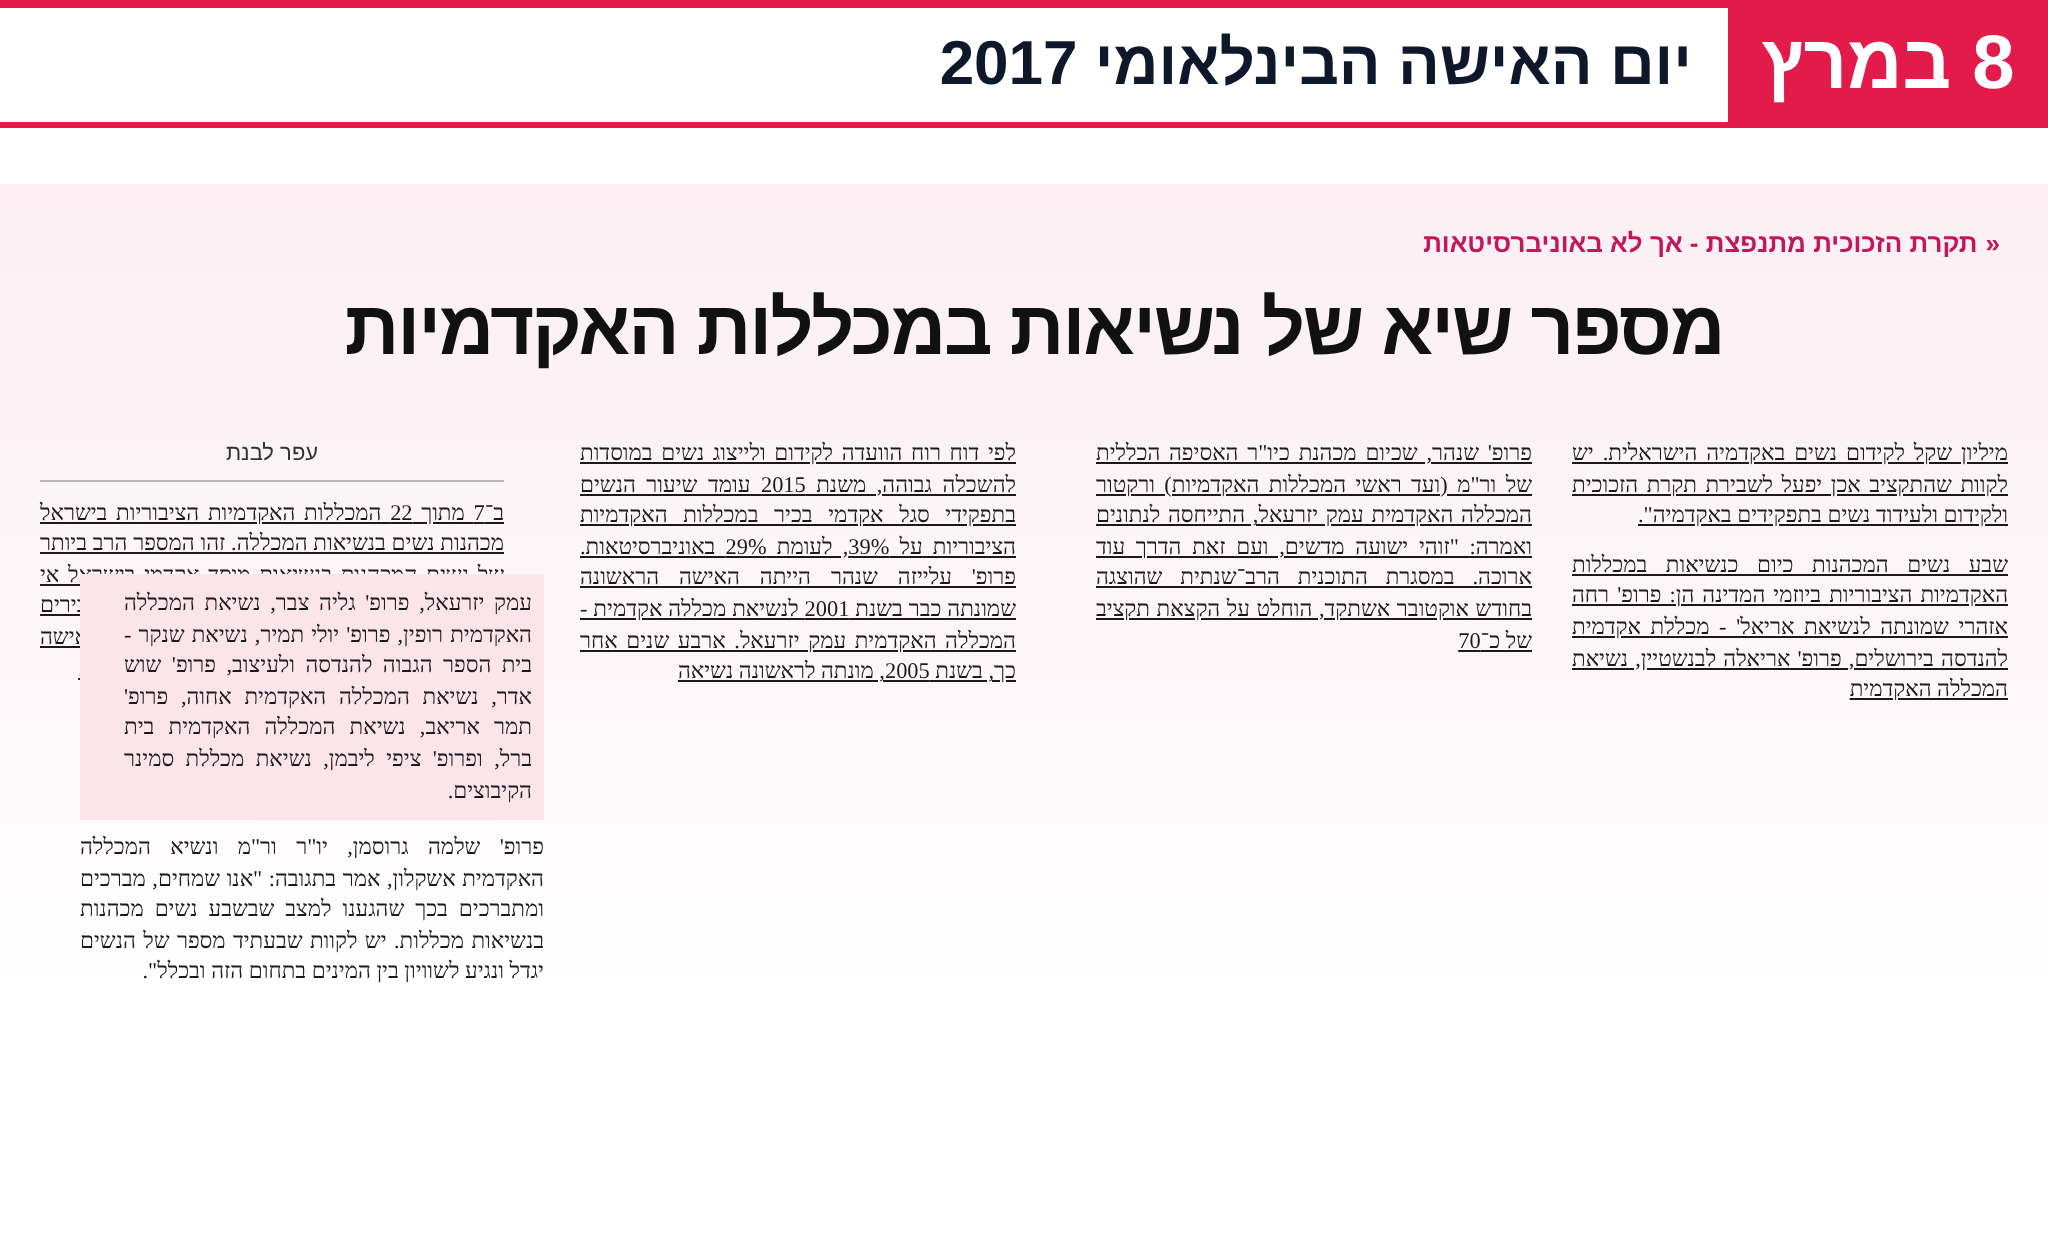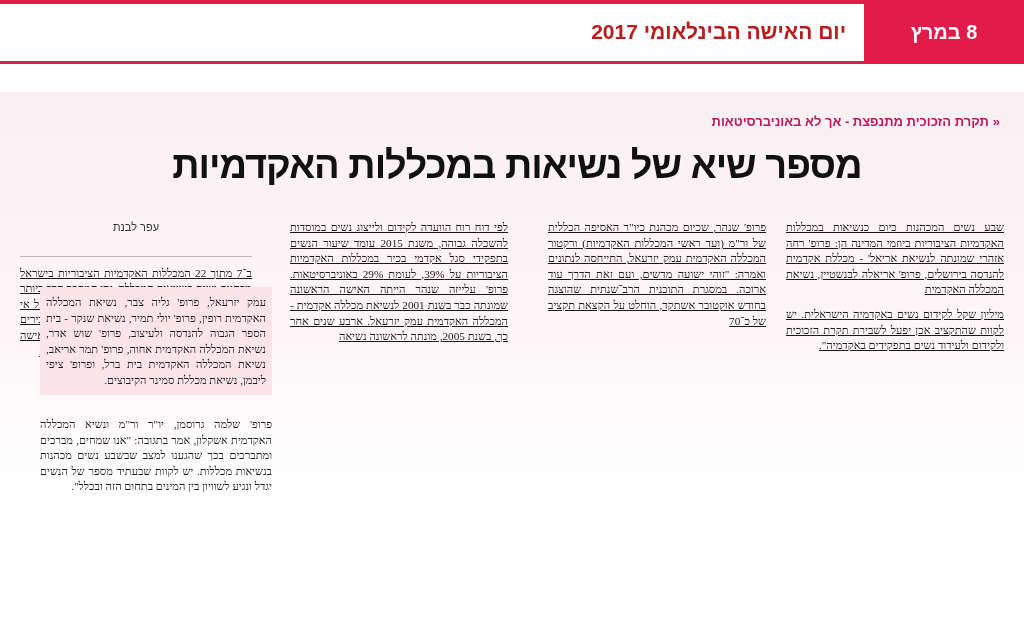--- a/index.html
+++ b/index.html
@@ -43,32 +43,32 @@
     right: 0;
     width: 160px;
     height: 57px;
     background: #e31b4b;
     color: #ffffff;
     display: flex;
     align-items: center;
     justify-content: center;
     font-family: "Liberation Sans", sans-serif;
     font-weight: bold;
-    font-size: 20px;
+    font-size: 38px;
     letter-spacing: 0px;
     box-sizing: border-box;
   }
   .masthead-title {
     position: absolute;
     top: 8px;
     right: 178px;
-    color: #b91c1c;
-    font-family: "Liberation Sans", sans-serif;
-    font-weight: bold;
-    font-size: 21px;
+    color: #0f172a;
+    font-family: "Liberation Sans", sans-serif;
+    font-weight: bold;
+    font-size: 31px;
     line-height: 48px;
     direction: rtl;
     white-space: nowrap;
   }
 
   
   .article {
     position: absolute;
     top: 67px;
     left: 0;
@@ -140,33 +140,33 @@
   .col-1 { right: 0;   width: 218px; }
   .col-2 { right: 238px; width: 218px; }
   .col-3 { right: 496px; width: 218px; }
   .col-4 { right: 752px; width: 232px; }
 
   .byline {
     font-family: "Liberation Sans", sans-serif;
     font-size: 11px;
     color: #333333;
     text-align: center;
-    padding-bottom: 20px;
+    padding-bottom: 4px;
     border-bottom: 1px solid #b9b9b9;
     margin-bottom: 9px;
   }
 
   
   .hl-box {
     position: absolute;
     top: 195px;
     right: 752px;
     width: 232px;
     background: #fbe4ea;
-    padding: 8px 6px 6px 6px;
+    padding: 8px 6px 6px 22px;
     box-sizing: border-box;
     font-size: 11.2px;
     line-height: 15.6px;
     color: #1a1a1a;
     text-align: justify;
     direction: rtl;
   }
   .hl-box p { margin: 0 0 9px 0; }
   .hl-box p:last-child { margin-bottom: 0; }
 
@@ -207,22 +207,22 @@
 
     <div class="kicker">
       <span class="chev">«</span><span>תקרת הזכוכית מתנפצת - אך לא באוניברסיטאות</span>
     </div>
 
     <div class="headline">מספר שיא של נשיאות במכללות האקדמיות</div>
 
     <div class="cols">
 
       <div class="col col-1">
+        <p>מיליון שקל לקידום נשים באקדמיה הישראלית. יש לקוות שהתקציב אכן יפעל לשבירת תקרת הזכוכית ולקידום ולעידוד נשים בתפקידים באקדמיה".</p>
         <p>שבע נשים המכהנות כיום כנשיאות במכללות האקדמיות הציבוריות ביוזמי המדינה הן: פרופ' רחה אזהרי שמונתה לנשיאת אריאל' - מכללת אקדמית להנדסה בירושלים, פרופ' אריאלה לבנשטיין, נשיאת המכללה האקדמית</p>
-        <p>מיליון שקל לקידום נשים באקדמיה הישראלית. יש לקוות שהתקציב אכן יפעל לשבירת תקרת הזכוכית ולקידום ולעידוד נשים בתפקידים באקדמיה".</p>
       </div>
 
       <div class="col col-2">
         <p>פרופ' שנהר, שכיום מכהנת כיו"ר האסיפה הכללית של ור"מ (ועד ראשי המכללות האקדמיות) ורקטור המכללה האקדמית עמק יזרעאל, התייחסה לנתונים ואמרה: "זוהי ישועה מדשים, ועם זאת הדרך עוד ארוכה. במסגרת התוכנית הרב־שנתית שהוצגה בחודש אוקטובר אשתקד, הוחלט על הקצאת תקציב של כ־70</p>
       </div>
 
       <div class="col col-3">
         <p>לפי דוח רוח הוועדה לקידום ולייצוג נשים במוסדות להשכלה גבוהה, משנת 2015 עומד שיעור הנשים בתפקידי סגל אקדמי בכיר במכללות האקדמיות הציבוריות על 39%, לעומת 29% באוניברסיטאות. פרופ' עלייזה שנהר הייתה האישה הראשונה שמונתה כבר בשנת 2001 לנשיאת מכללה אקדמית - המכללה האקדמית עמק יזרעאל. ארבע שנים אחר כך, בשנת 2005, מונתה לראשונה נשיאה</p>
       </div>
 

